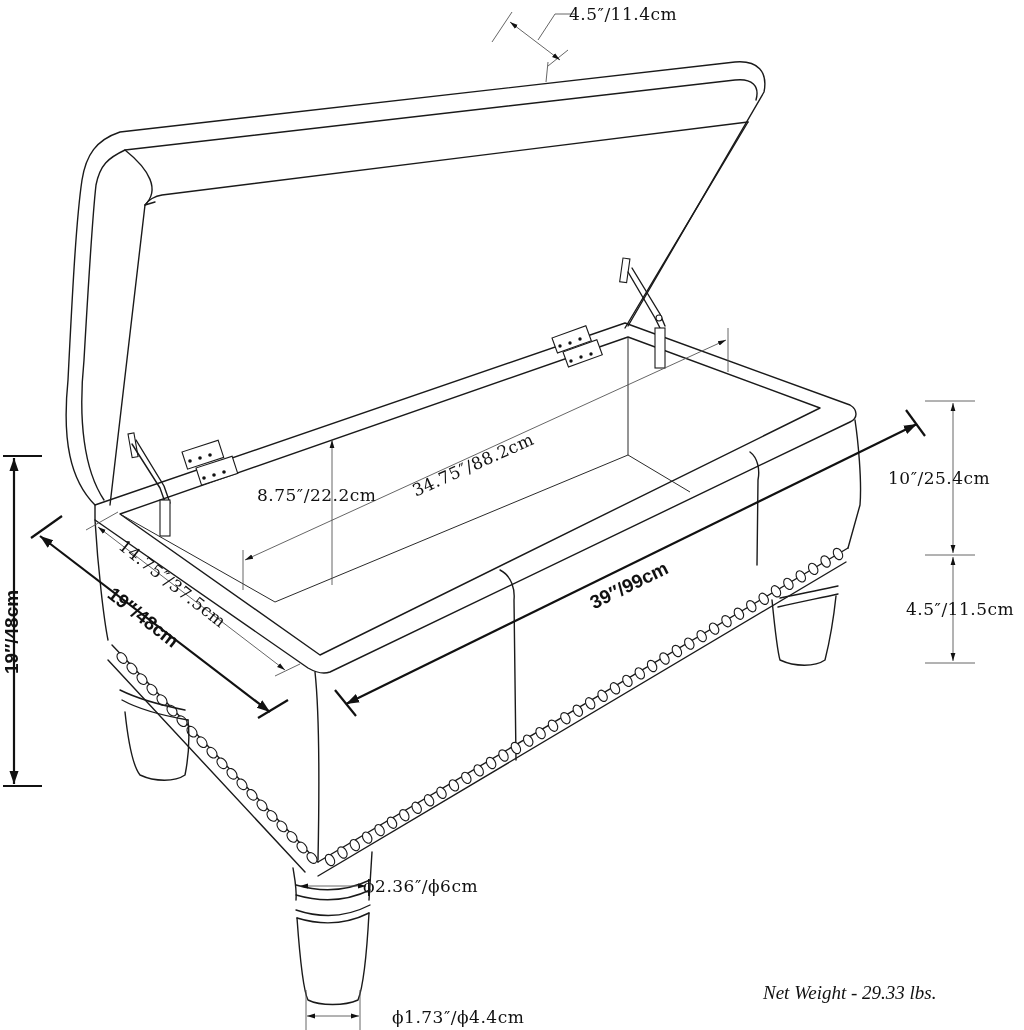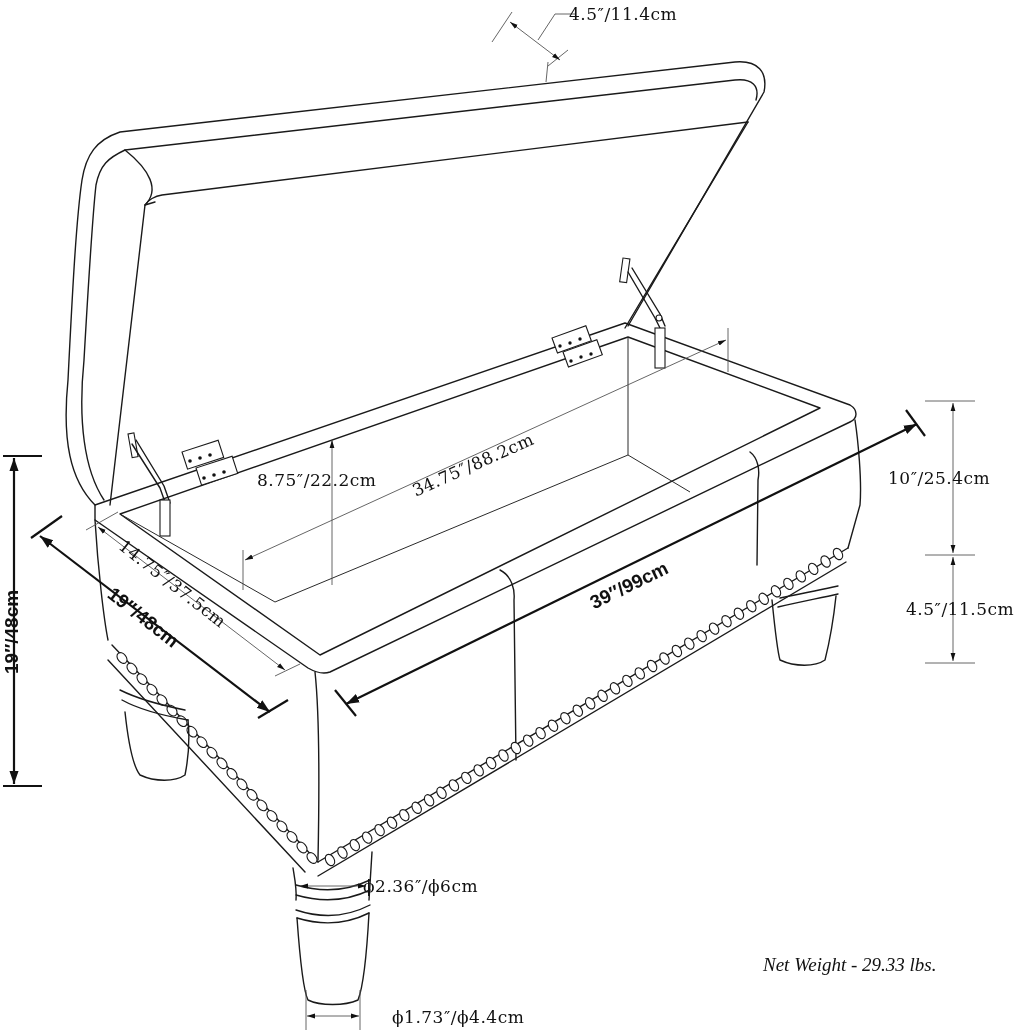--- a/index.html
+++ b/index.html
@@ -257,22 +257,22 @@
     <g>
       <line class="dim-thin" x1="306" y1="990" x2="306" y2="1030"></line>
       <line class="dim-thin" x1="360" y1="990" x2="360" y2="1030"></line>
       <line class="dim-thin" x1="307" y1="1016" x2="359" y2="1016" marker-start="url(#arr)" marker-end="url(#arr)"></line>
     </g>
   </svg>
 
   <div class="label" style="left:569px; top:6px;">4.5″/11.4cm</div>
   <div class="label" style="left:888px; top:470px;">10″/25.4cm</div>
   <div class="label" style="left:906px; top:601px;">4.5″/11.5cm</div>
-  <div class="label" style="left:257px; top:472px;text-align:right;">8.75″/22.2cm</div>
+  <div class="label" style="left:257px; top:487px;text-align:right;">8.75″/22.2cm</div>
   <div class="label" style="left:410px; top:484px; transform:rotate(-24deg);">34.75″/88.2cm</div>
   <div class="label" style="left:126px; top:537px; transform:rotate(38deg);">14.75″/37.5cm</div>
   <div class="label bold" style="left:116px; top:584px; transform:rotate(38deg);">19″/48cm</div>
   <div class="label bold" style="left:2px; top:674px; transform:rotate(-90deg);">19″/48cm</div>
   <div class="label bold" style="left:587px; top:595px; transform:rotate(-26deg);">39″/99cm</div>
   <div class="label" style="left:363px; top:878px;">ϕ2.36″/ϕ6cm</div>
   <div class="label" style="left:392px; top:1009px;">ϕ1.73″/ϕ4.4cm</div>
-  <div class="label note" style="left:763px; top:955px;">Net Weight - 29.33 lbs.</div>
+  <div class="label note" style="left:763px; top:983px;">Net Weight - 29.33 lbs.</div>
 </div>
 
 </body></html>

